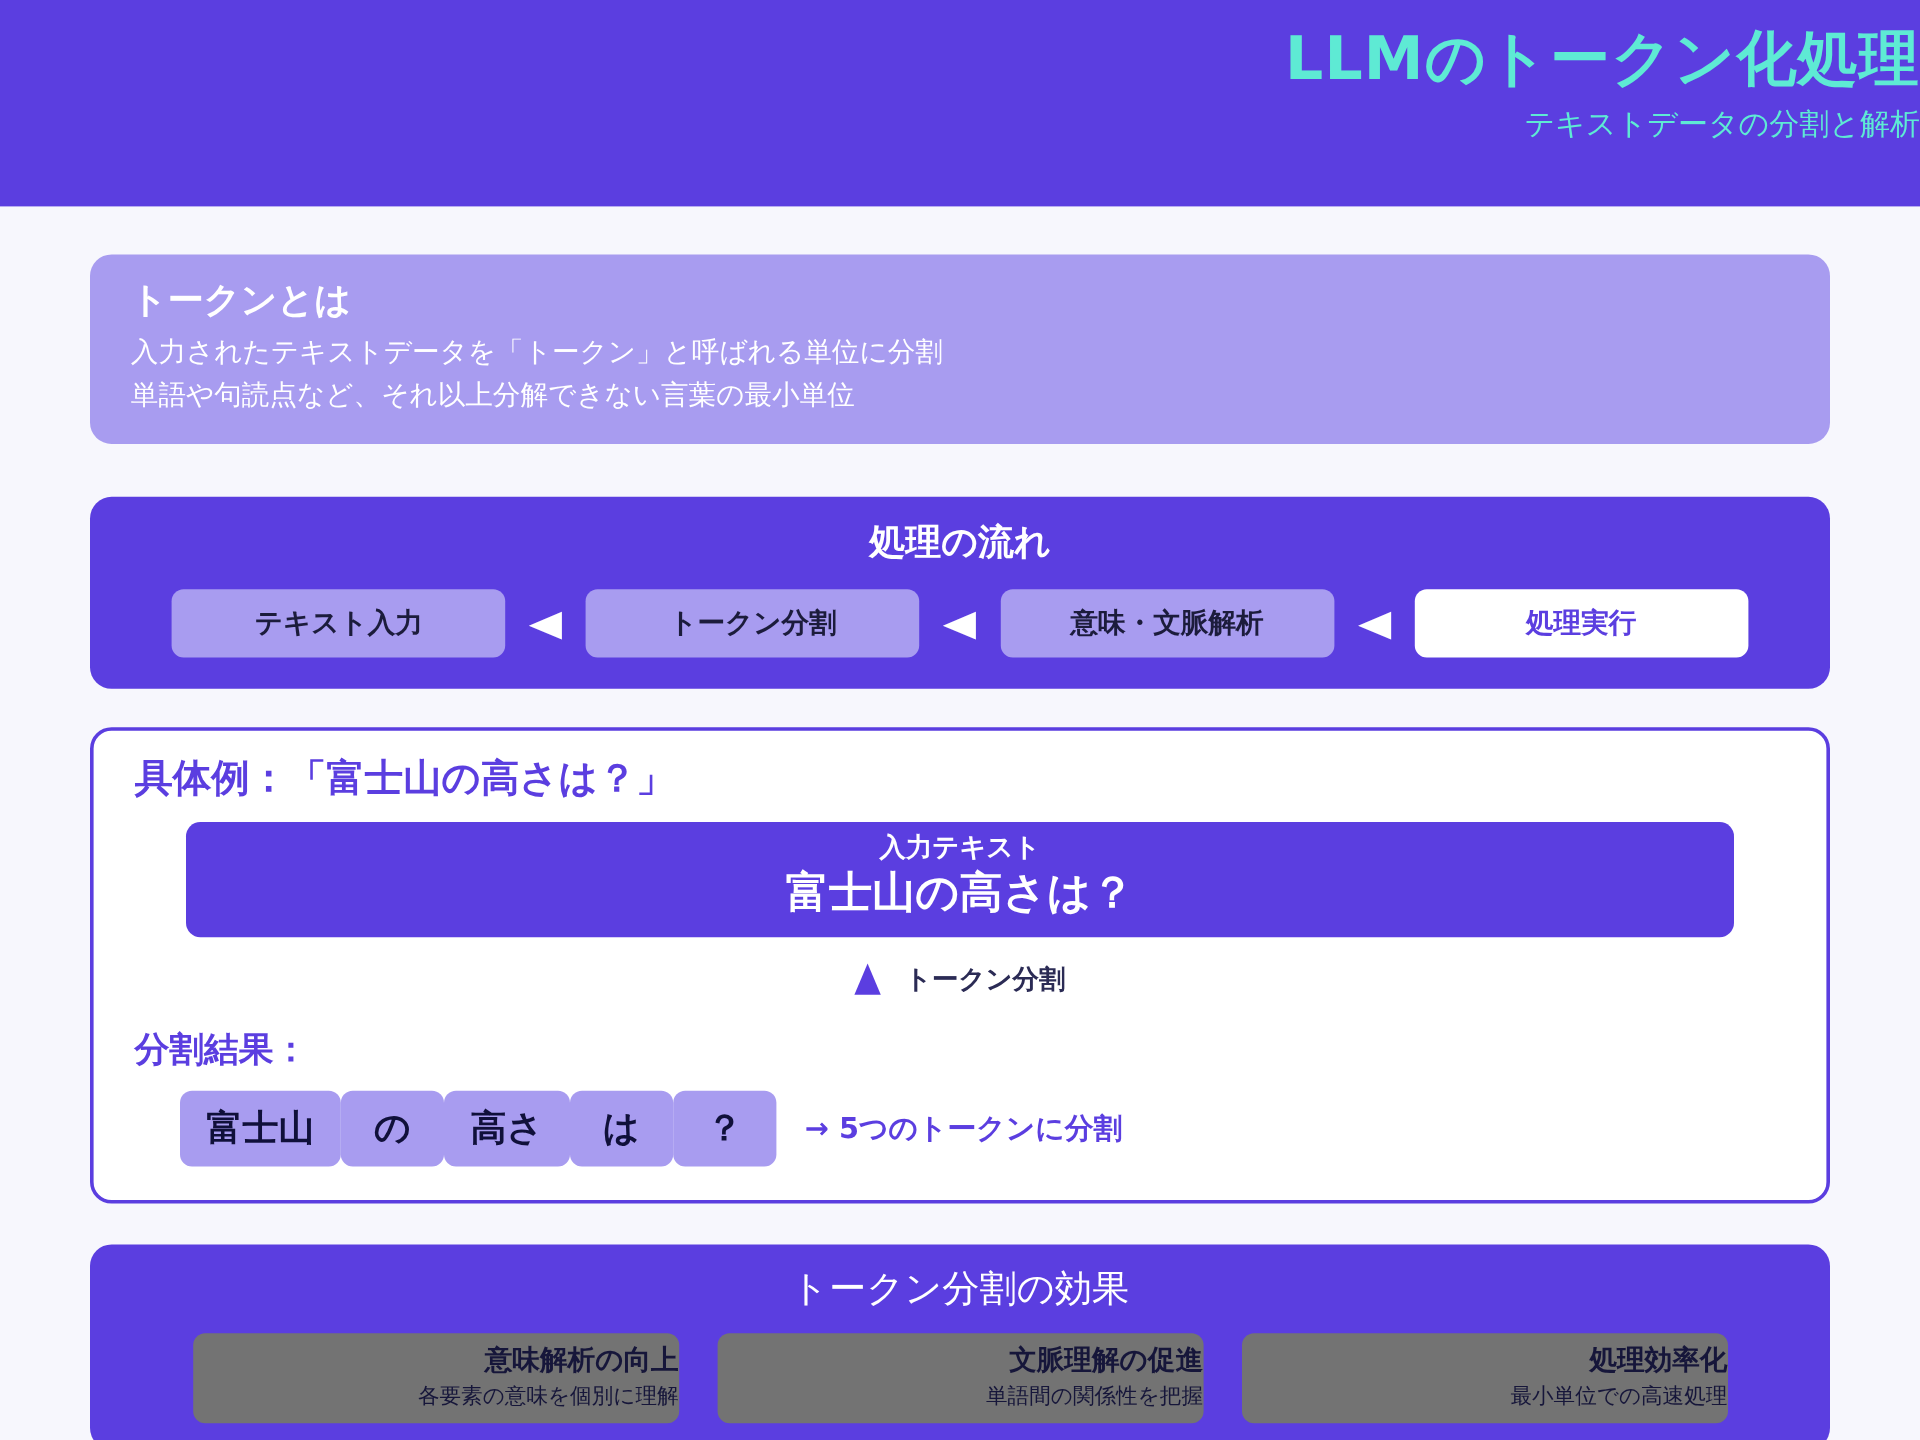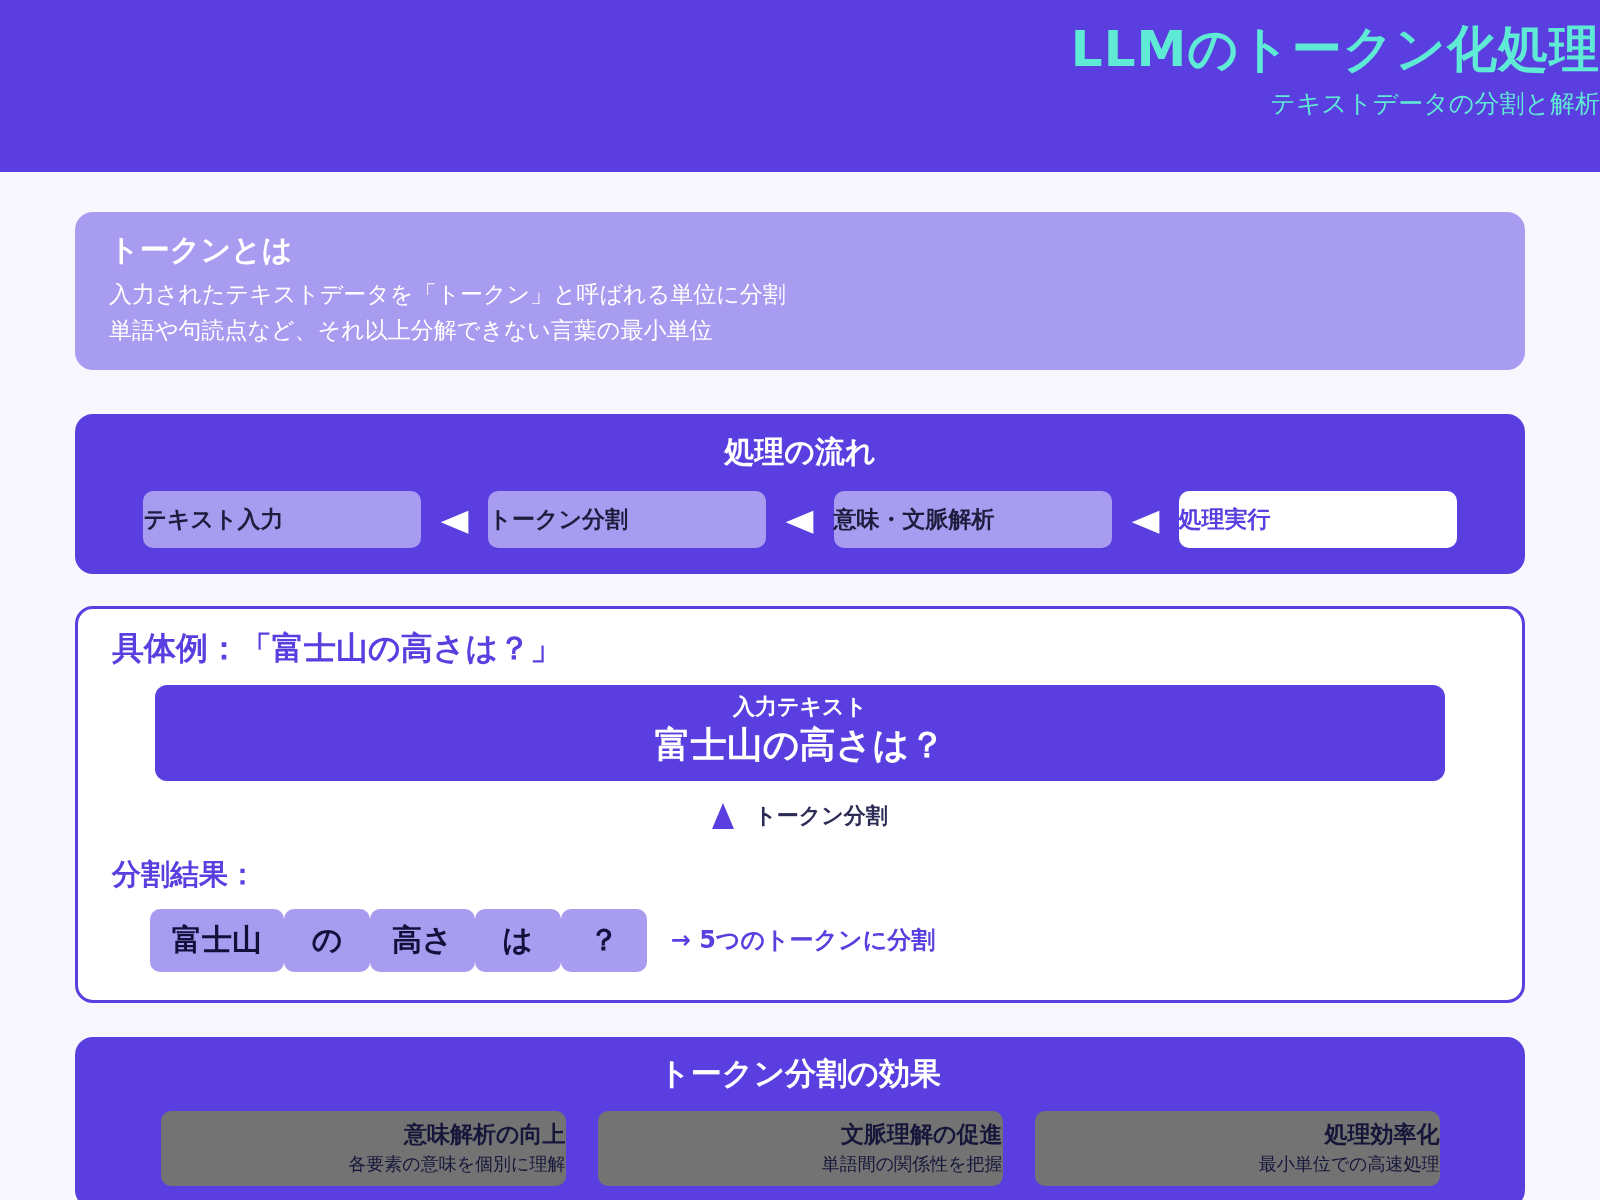--- a/index.html
+++ b/index.html
@@ -83,21 +83,21 @@
     justify-content: center;
     gap: 0;
   }
   .flow-step {
     background: #a89cf0;
     color: #1c1c3c;
     font-size: 23px;
     font-weight: bold;
     border-radius: 10px;
     padding: 13px 0;
-    text-align: left;
+    text-align: center;
     min-width: 278px;
   }
   .flow-step.final {
     background: #ffffff;
     color: #5b3ee0;
   }
   .flow-arrow {
     color: #ffffff;
     font-size: 30px;
     line-height: 1;
@@ -190,21 +190,21 @@
   
   .effects {
     width: 1450px;
     margin-top: 34px;
     background: #5b3ee0;
     padding: 16px 26px 22px 26px;
     color: #ffffff;
   }
   .effects-title {
     font-size: 31px;
-    font-weight: bold;
+    font-weight: normal;
     text-align: center;
     margin-bottom: 16px;
   }
   .effects-row {
     display: flex;
     justify-content: center;
     gap: 32px;
   }
   .effect-card {
     background: #737373;

